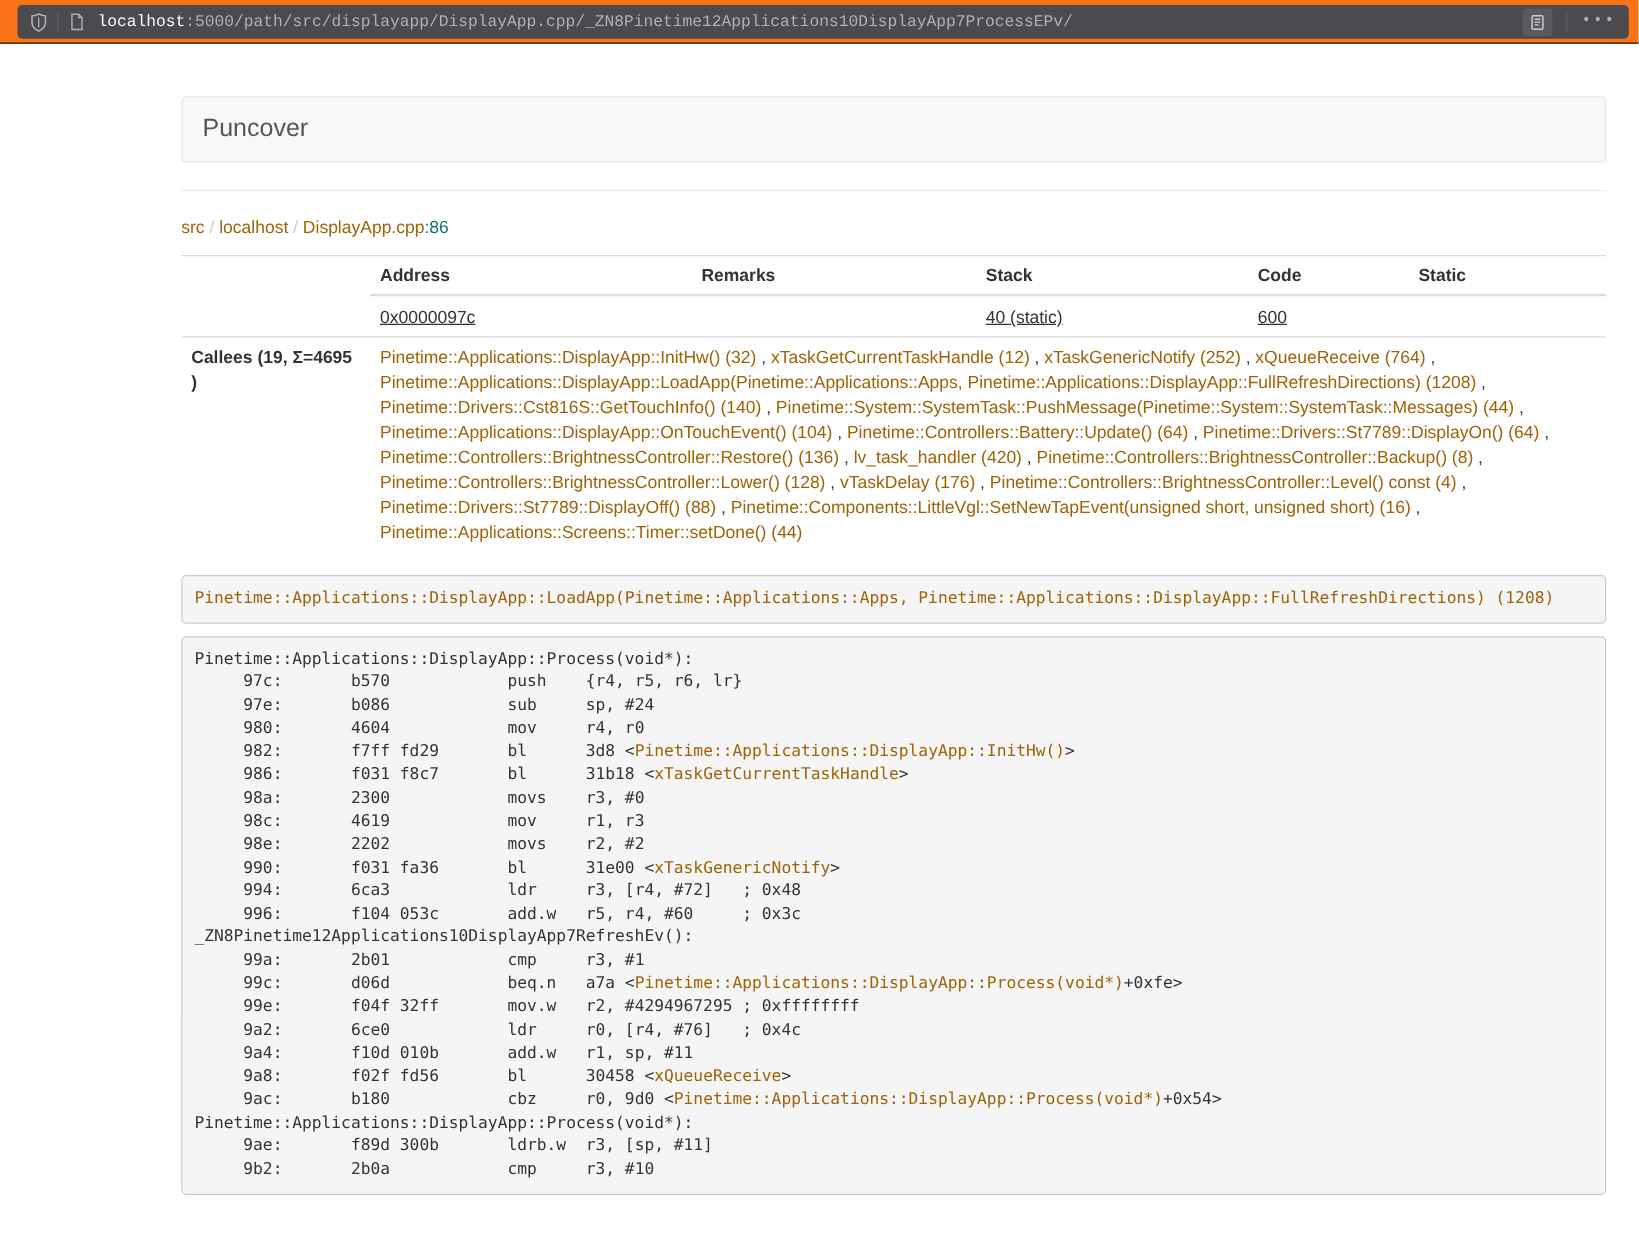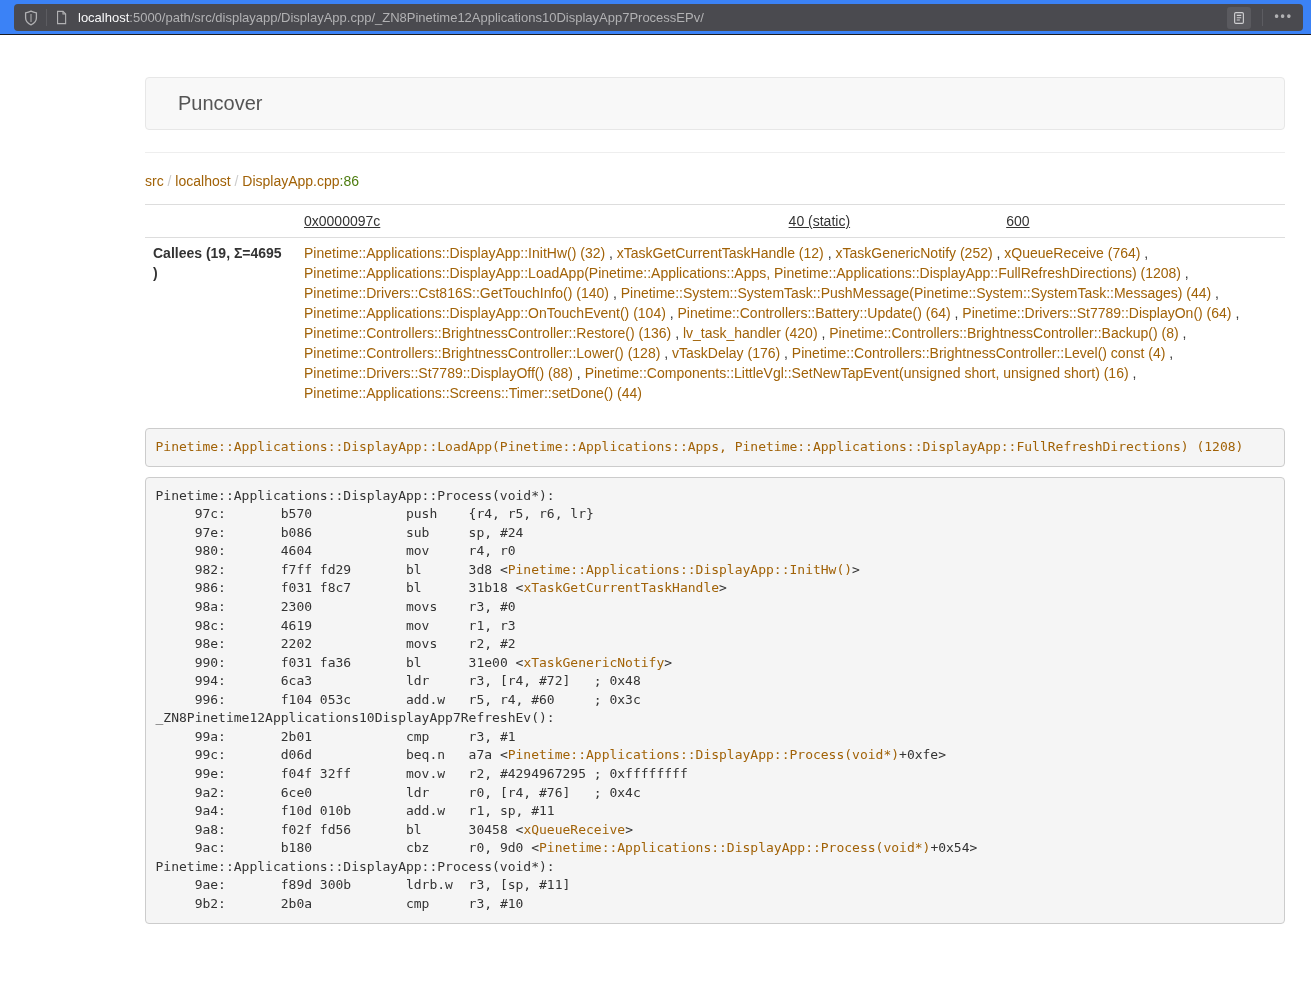--- a/index.html
+++ b/index.html
@@ -4,43 +4,43 @@
 <style>
   * { box-sizing: border-box; }
   html,body { margin:0; padding:0; }
   body {
     width:1311px; height:998px; overflow:hidden; background:#fff;
     font-family:"Liberation Sans", sans-serif; font-size:14px; color:#333;
   }
   a { color:#a16207; text-decoration:none; cursor:pointer; }
 
   
-  .toolbar { position:relative; height:35px; background:#3b82f6; border-bottom:1px solid #1c1c1f; }
+  .toolbar { position:relative; height:35px; background:#f97316; border-bottom:1px solid #1c1c1f;font-family:Liberation Mono, monospace; }
   .urlbar {
     position:absolute; left:14px; right:8px; top:4px; height:27px;
     background:#4a4a4f; border-radius:4px; display:flex; align-items:center;
   }
   .urlbar svg { display:block; }
   .chrome-sep { width:1px; height:17px; background:#5c5c61; margin:0 7px; }
   .icon-pad { display:flex; align-items:center; padding-left:9px; }
   .url-text { flex:1; font-size:13px; color:#b1b1b3; margin-left:9px; white-space:nowrap; overflow:hidden; }
   .url-host { color:#f9f9fa; }
   .reader-btn { display:flex; align-items:center; justify-content:center; width:24px; height:22px; background:#5a5a5f; border-radius:3px; margin-right:4px; }
   .menu-dots { color:#b1b1b3; font-size:12px; letter-spacing:2px; padding:0 10px 3px 4px; font-weight:bold; }
 
   
   .content { margin-left:145px; width:1140px; }
   .brand-panel {
     margin-top:42px; background:#f8f8f8; border:1px solid #e7e7e7; border-radius:4px;
-    padding:14px 32px; font-size:20px; color:#555;
+    padding:14px 16px; font-size:20px; color:#555;
   }
   hr.divider { border:0; border-top:1px solid #eee; margin:22px 0 18px; }
   .breadcrumb { margin:0 0 13px; line-height:20px; }
   .bc-sep { color:#ccc; }
-  .muted { color:#4d7c0f; }
+  .muted { color:#0f766e; }
 
   table.main { width:100%; border-collapse:collapse; margin-bottom:20px; }
   table.main th.rowlabel {
     width:151px; text-align:left; font-weight:bold; vertical-align:top;
     padding:5px 8px; border-top:1px solid #ddd; line-height:20px;
   }
   table.main td.rowval { padding:5px 8px; border-top:1px solid #ddd; vertical-align:top; line-height:20px; }
   table.main td.nopad { padding:0; border-top:1px solid #ddd; vertical-align:top; }
 
   table.inner { width:100%; border-collapse:collapse; }
@@ -104,20 +104,27 @@
       <td class="nopad">
         <table class="inner">
           <colgroup>
                 <col style="width:26%">
                 <col style="width:23%">
                 <col style="width:22%">
                 <col style="width:13%">
                 <col style="width:16%">
               </colgroup>
           <tbody>
+                <tr>
+            <th>Address</th>
+            <th>Remarks</th>
+            <th>Stack</th>
+            <th>Code</th>
+            <th>Static</th>
+          </tr>
           <tr>
             <td>0x0000097c</td>
             <td></td>
             <td>40 (static)</td>
             <td>600</td>
             <td></td>
           </tr>
         </tbody>
             </table>
       </td>

